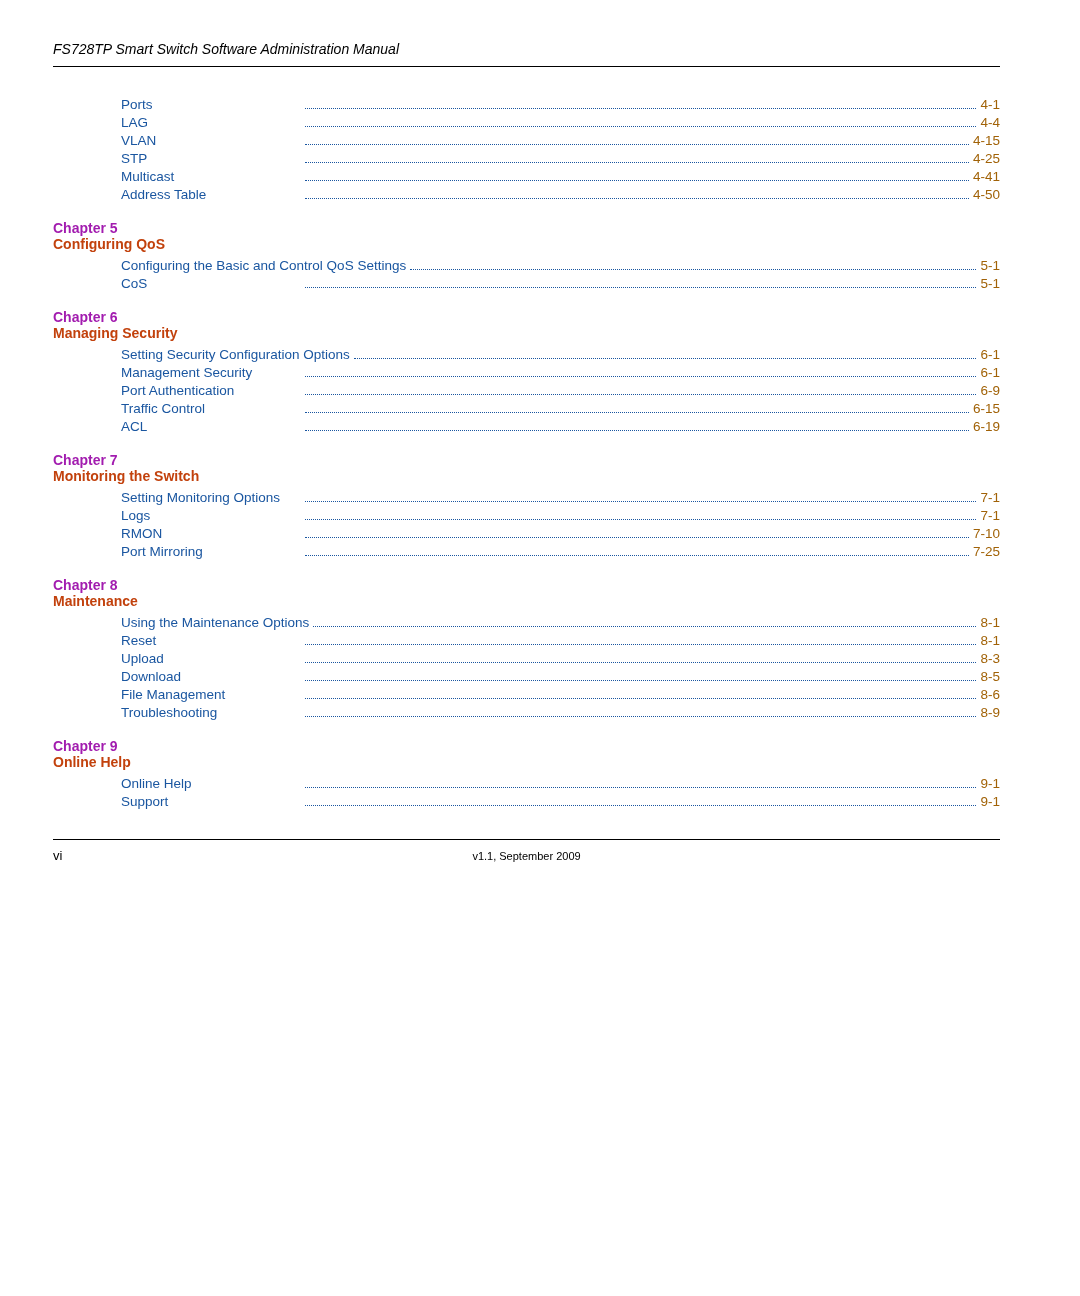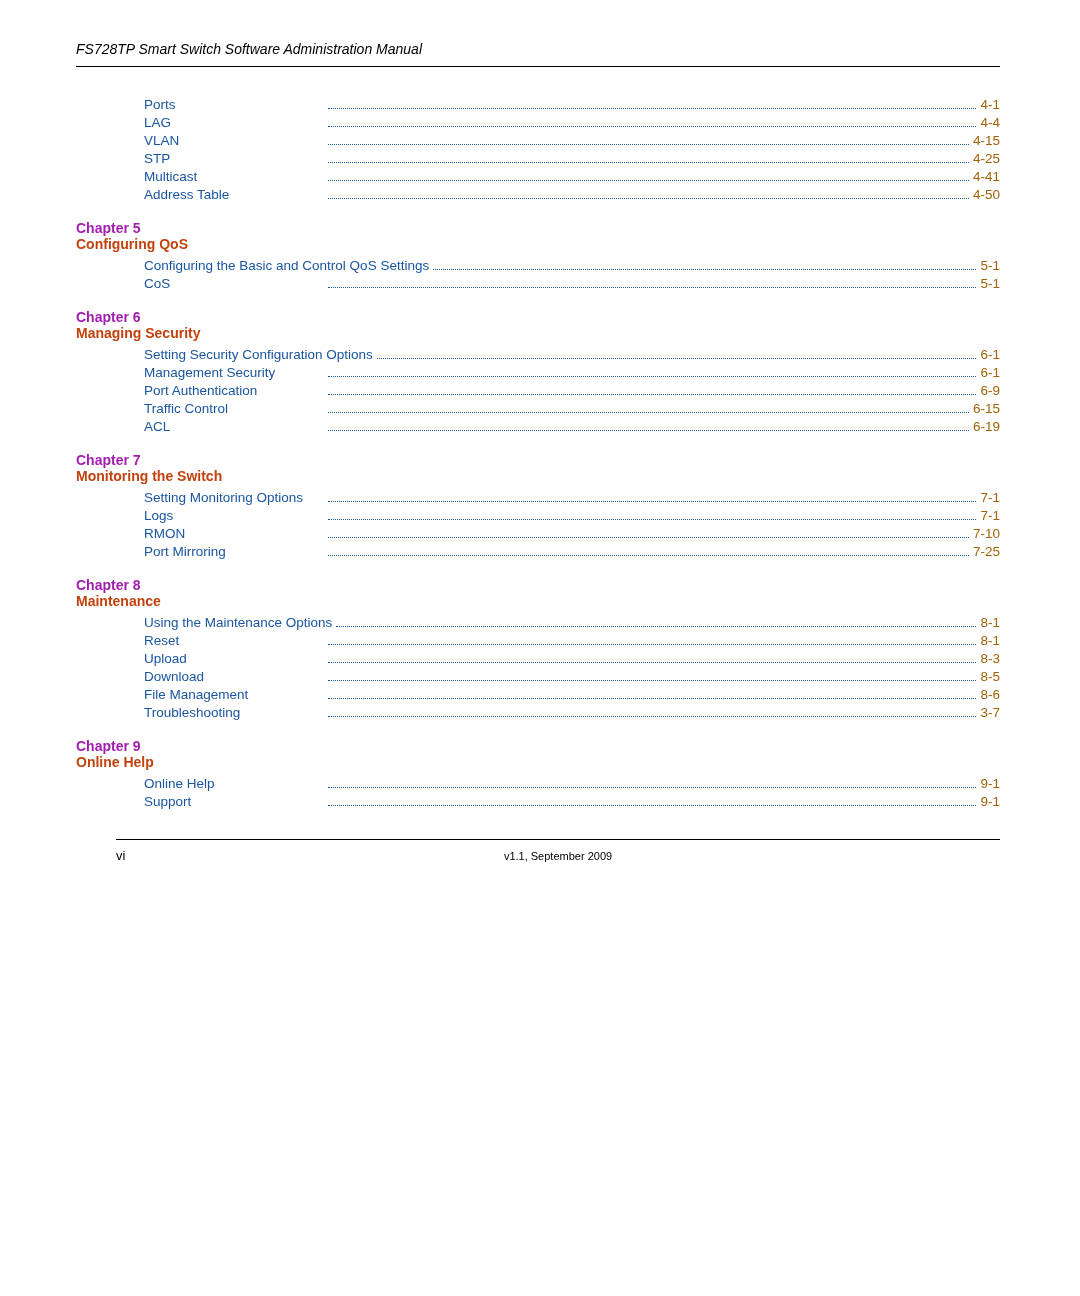--- a/index.html
+++ b/index.html
@@ -6,21 +6,21 @@
     body {
       font-family: Arial, Helvetica, sans-serif;
       background: #fff;
       color: #000;
       width: 1080px;
       min-height: 1296px;
       position: relative;
     }
 
     .page-container {
-      padding: 40px 80px 60px 76px;
+      padding: 40px 80px 60px 53px;
       position: relative;
     }
 
     .header {
       border-bottom: 1px solid #000;
       padding-bottom: 8px;
       margin-bottom: 30px;
     }
 
     .header-title {
@@ -84,21 +84,20 @@
     }
 
     .footer-left {
       font-size: 13px;
       color: #000;
     }
 
     .footer-wrapper {
       position: relative;
       margin-top: 30px;
-      margin-left: 40px;
     }
   </style>
 </head>
 <body>
 
 <div class="page-container">
 
   <div class="header">
     <span class="header-title">FS728TP Smart Switch Software Administration Manual</span>
   </div>
@@ -245,21 +244,21 @@
         <span class="toc-page">8-5</span>
       </div>
       <div class="toc-entry">
         <a>File Management</a>
         <span class="toc-dots"></span>
         <span class="toc-page">8-6</span>
       </div>
       <div class="toc-entry">
         <a>Troubleshooting</a>
         <span class="toc-dots"></span>
-        <span class="toc-page">3-7</span>
+        <span class="toc-page">8-9</span>
       </div>
     </div>
   </div>
 
   <div class="toc-section">
     <div class="chapter-heading">
       <span class="chapter-label">Chapter 9</span>
       <span class="chapter-title">Online Help</span>
     </div>
     <div class="chapter-entries">

